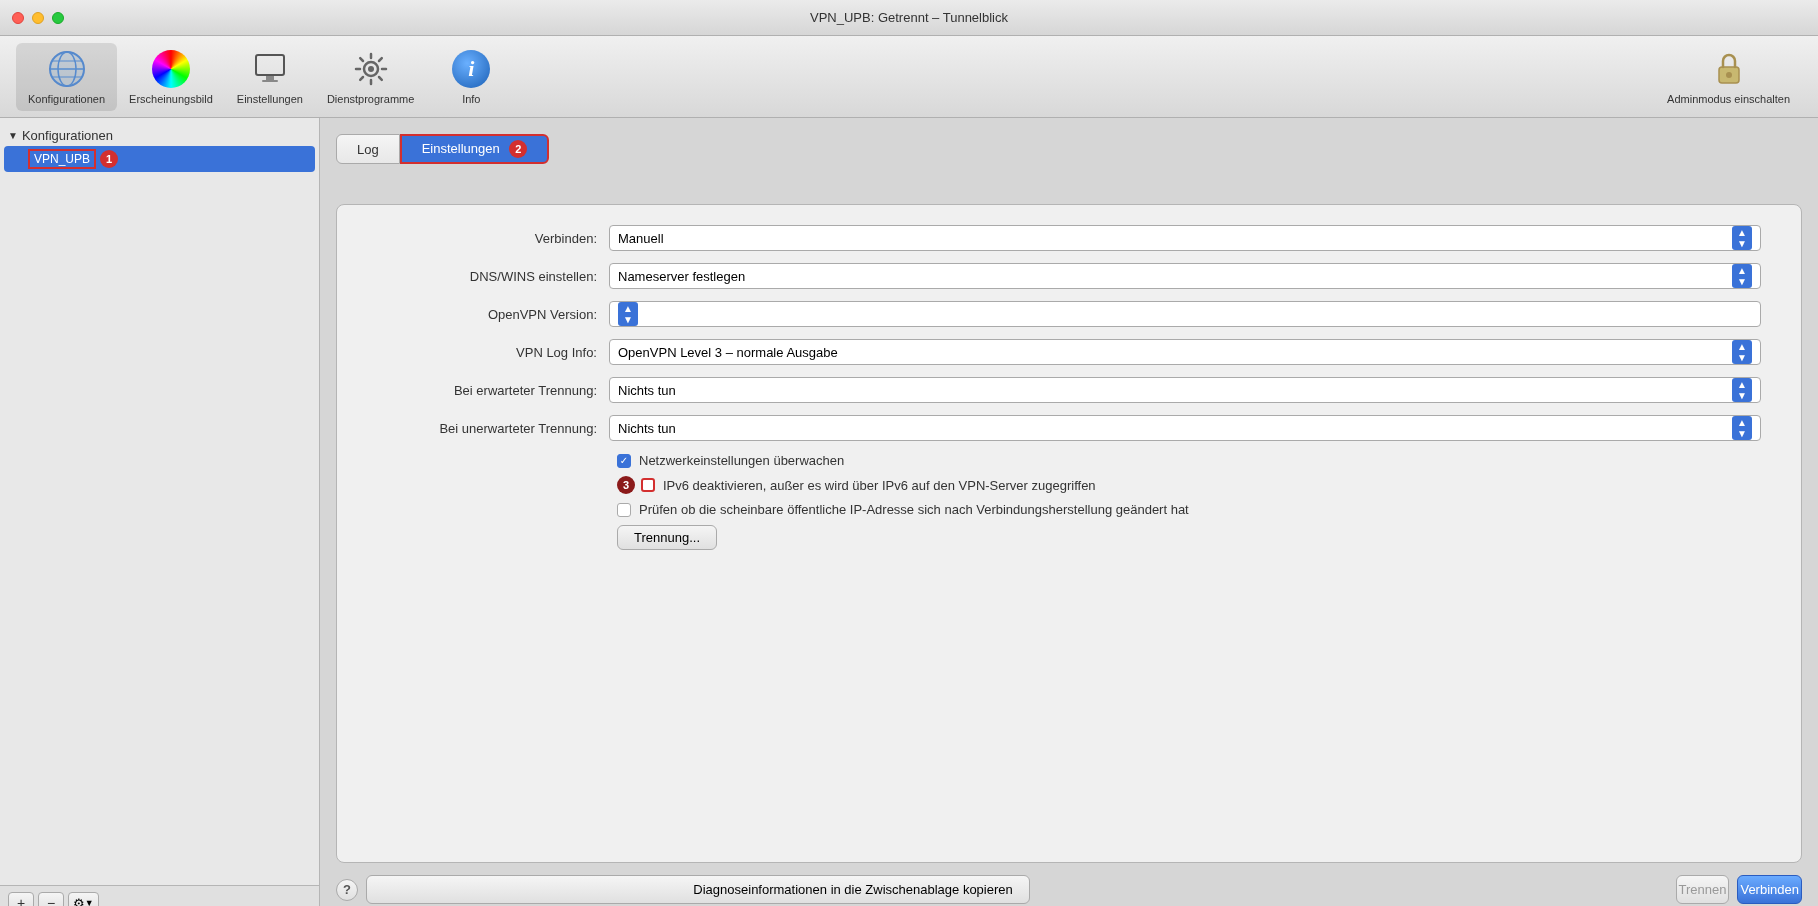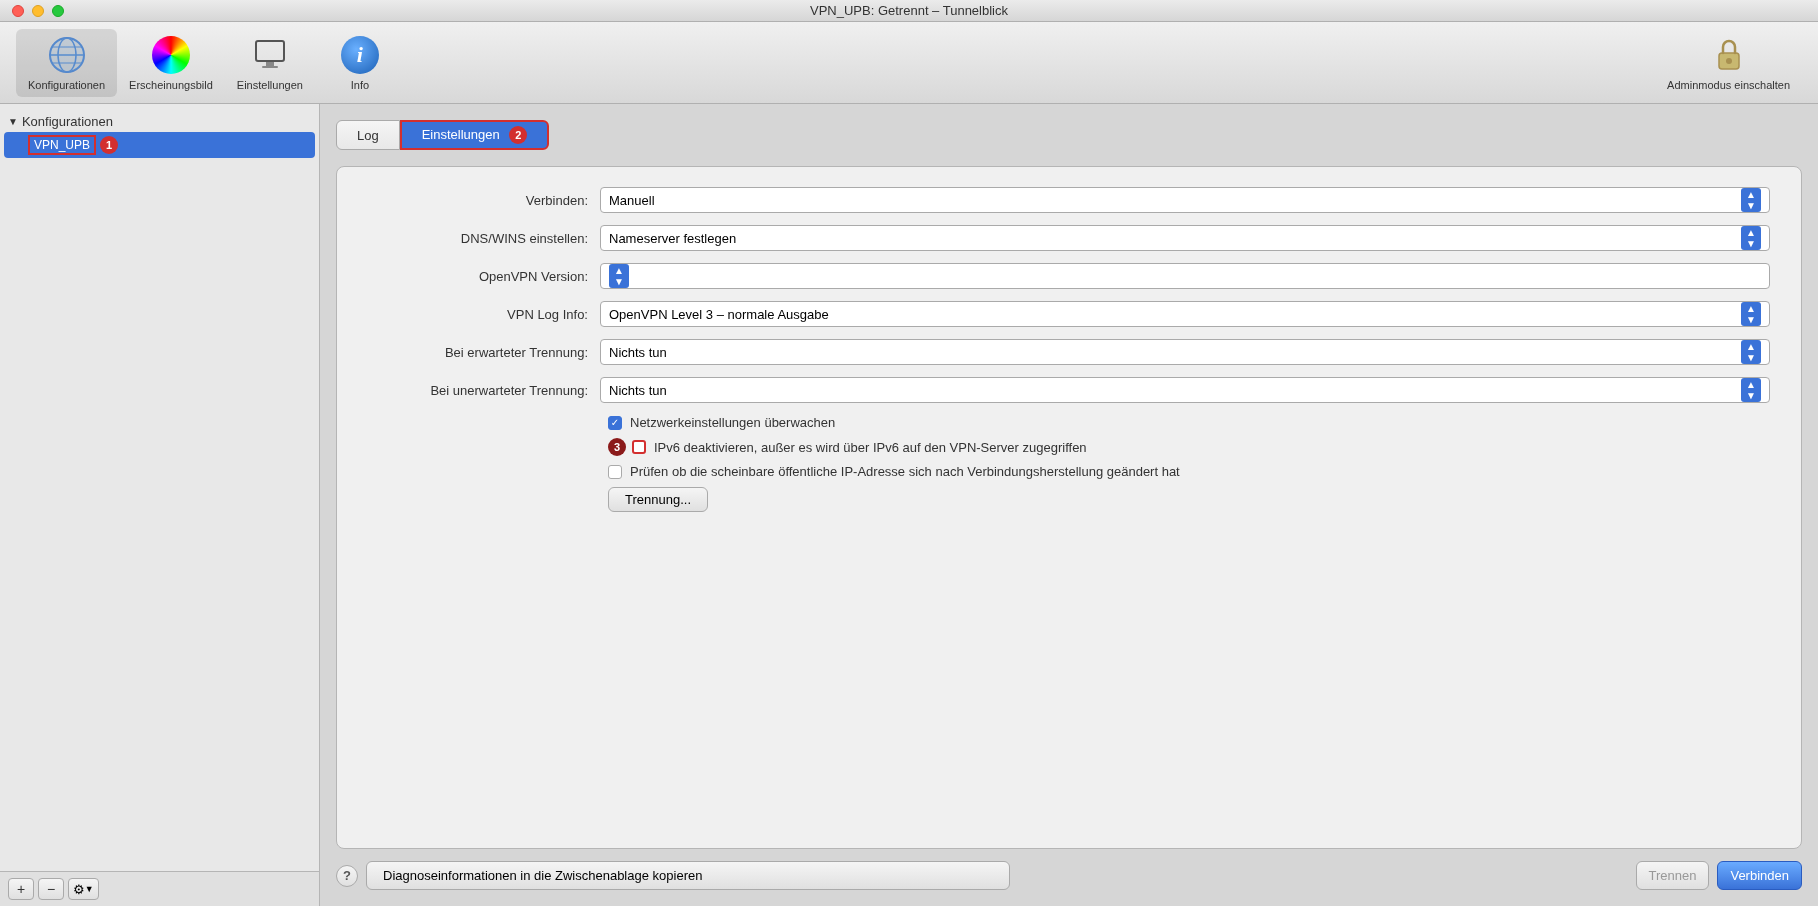--- a/index.html
+++ b/index.html
@@ -8,21 +8,21 @@
       font-size: 13px;
       background: #d6d6d6;
       width: 1818px;
       height: 906px;
       overflow: hidden;
     }
 
     
     .titlebar {
       background: linear-gradient(to bottom, #ebebeb, #d6d6d6);
-      height: 22px;
+      height: 36px;
       display: flex;
       align-items: center;
       justify-content: center;
       position: relative;
       border-bottom: 1px solid #b0b0b0;
     }
     .titlebar-title {
       font-size: 13px;
       color: #333;
       font-weight: 500;
@@ -236,22 +236,23 @@
       justify-content: center;
       font-weight: bold;
       margin-left: 6px;
     }
 
     
     .settings-panel {
       background: #f0f0f0;
       border: 1px solid #b5b5b5;
       border-radius: 8px;
-      padding: 20px 31px;
+      padding: 20px 40px;
       flex: 1;
+      margin-top: 24px;
     }
 
     .setting-row {
       display: flex;
       align-items: center;
       margin-bottom: 12px;
     }
     .setting-label {
       text-align: right;
       min-width: 220px;
@@ -381,25 +382,25 @@
       flex-shrink: 0;
     }
     .diag-btn {
       flex: 1;
       padding: 6px 16px;
       background: linear-gradient(to bottom, #f5f5f5, #e0e0e0);
       border: 1px solid #aaa;
       border-radius: 6px;
       font-size: 13px;
       cursor: pointer;
-      text-align: left;
+      text-align: right;
     }
     .bottom-spacer { flex: 1; }
     .action-btn {
-      padding: 6px 12px;
+      padding: 6px 2px;
       border-radius: 6px;
       font-size: 13px;
       cursor: pointer;
       border: 1px solid #aaa;
     }
     .action-btn.disabled {
       background: linear-gradient(to bottom, #f5f5f5, #e0e0e0);
       color: #999;
       cursor: default;
     }
@@ -472,20 +473,30 @@
     <div class="toolbar-icon">
       <svg width="36" height="36" viewBox="0 0 36 36">
         <rect x="4" y="4" width="28" height="20" rx="2" fill="none" stroke="#555" stroke-width="2"></rect>
         <rect x="14" y="25" width="8" height="4" fill="#888"></rect>
         <rect x="10" y="29" width="16" height="2" rx="1" fill="#888"></rect>
       </svg>
     </div>
     <span class="toolbar-label">Einstellungen</span>
   </div>
 
+  <div class="toolbar-item">
+    <div class="toolbar-icon">
+      <svg width="38" height="38" viewBox="0 0 38 38">
+        <path d="M19 12a7 7 0 1 1 0 14A7 7 0 0 1 19 12z" fill="none" stroke="#666" stroke-width="2.5"></path>
+        <circle cx="19" cy="19" r="3" fill="#666"></circle>
+        <path d="M19 4v4M19 30v4M4 19h4M30 19h4M8.2 8.2l2.8 2.8M27 27l2.8 2.8M8.2 29.8l2.8-2.8M27 11l2.8-2.8" stroke="#666" stroke-width="2.5" stroke-linecap="round"></path>
+      </svg>
+    </div>
+    <span class="toolbar-label">Dienstprogramme</span>
+  </div>
 
   <div class="toolbar-item">
     <div class="toolbar-icon">
       <div class="info-icon-circle">i</div>
     </div>
     <span class="toolbar-label">Info</span>
   </div>
 
   <div class="toolbar-spacer"></div>
 

